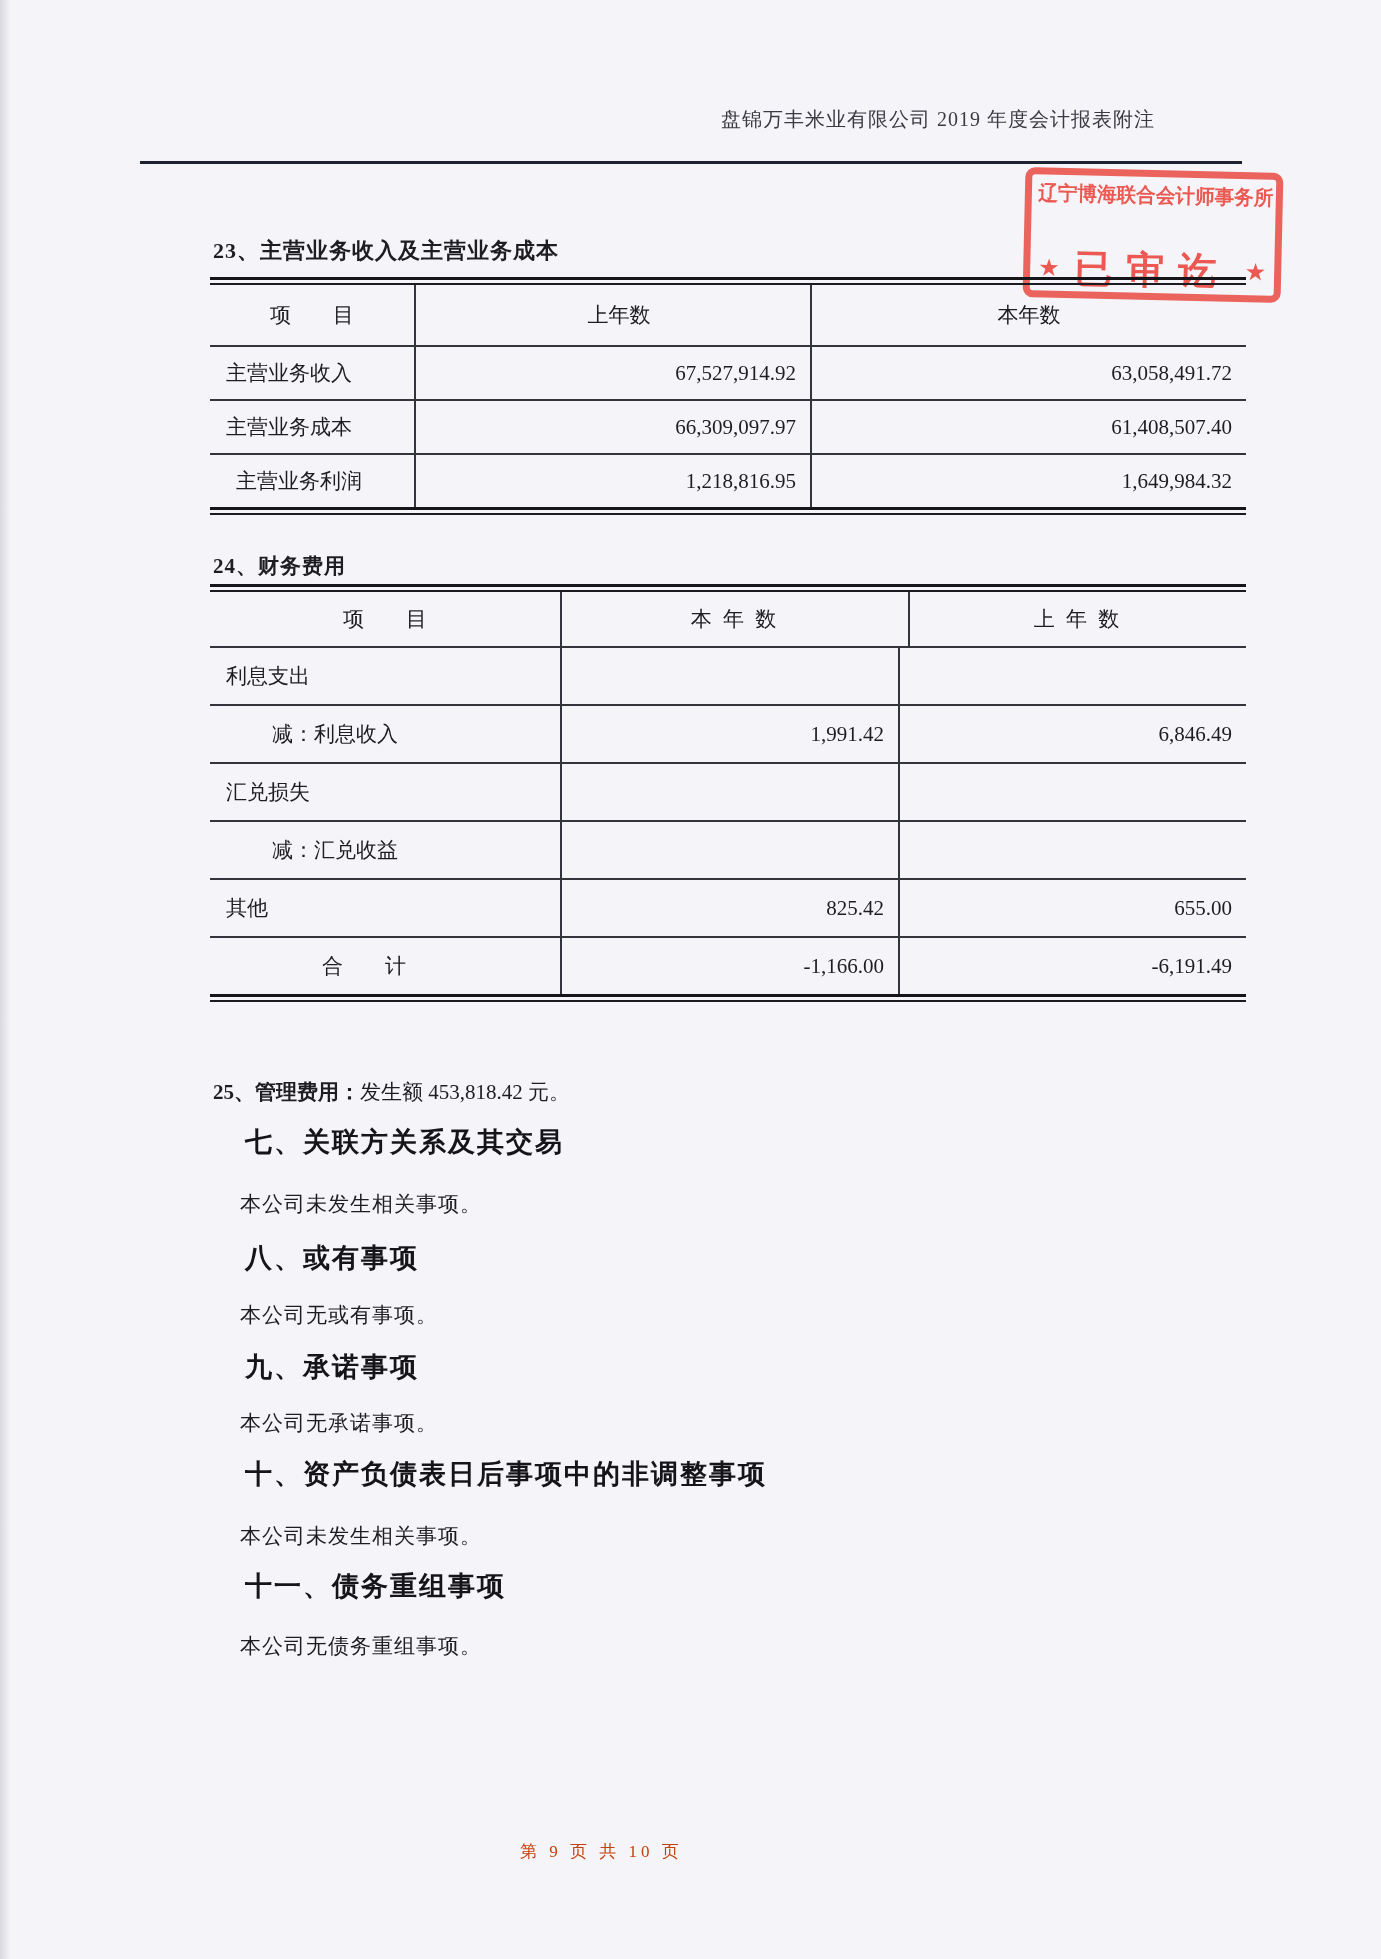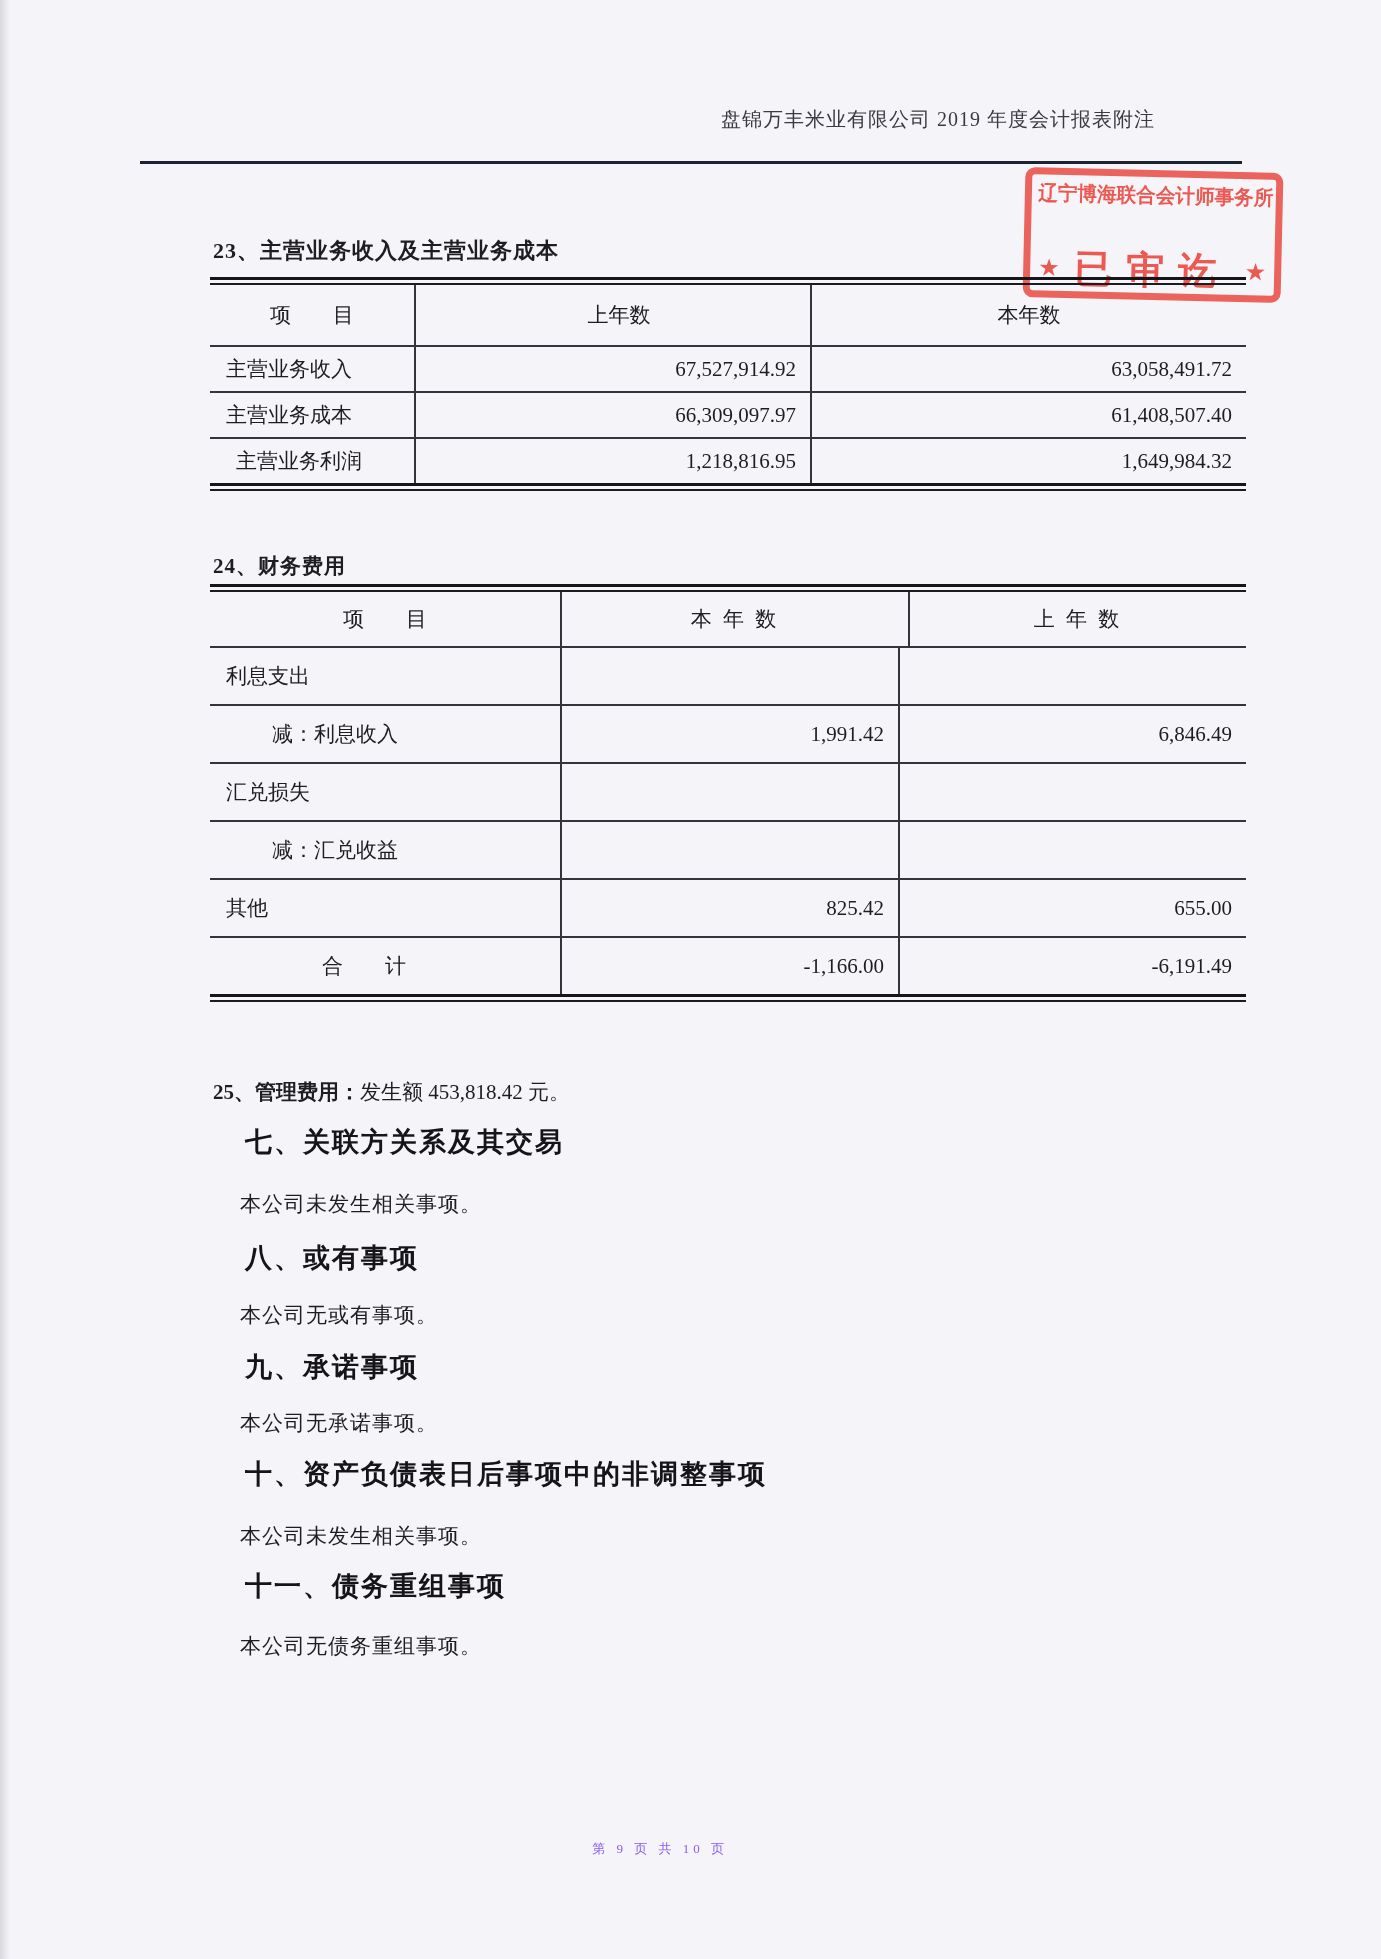--- a/index.html
+++ b/index.html
@@ -67,42 +67,42 @@
   .num{justify-content:flex-end;padding-right:14px;font-variant-numeric:tabular-nums;}
   .lbl{padding-left:16px;}
   .lbl-indent{padding-left:62px;}
   .lbl-total{padding-left:112px;}
   .t1 .c1{width:204px;}
   .t1 .c2{width:396px;padding-left:12px;}
   .t1 .c3{width:436px;}
   .t2 .c1{width:350px;}
   .t2 .c2{width:338px;}
   .t2 .c3{width:348px;}
-  .t1 .trow{height:44px;}
+  .t1 .trow{height:52px;}
   .t1 .trow.thead{height:60px;}
   .t2 .trow{height:56px;}
   .t2 .trow.thead{height:54px;}
   .sp-head{letter-spacing:3px;}
   
   .p25{position:absolute;left:213px;top:1078px;font-size:21px;white-space:nowrap;}
   .p25 .b{font-weight:bold;}
   
   .h-big{
     position:absolute;left:229px;
     font-family:"Liberation Sans", sans-serif;
     font-size:27px;font-weight:bold;letter-spacing:2px;
     color:#141419;white-space:nowrap;margin-left:16px;
   }
   .body-line{
     position:absolute;left:240px;
     font-size:21px;letter-spacing:1px;white-space:nowrap;
   }
   .footer{
     position:absolute;left:520px;top:1840px;width:280px;
-    text-align:center;font-size:13px;letter-spacing:4px;color:#8b5cf6;
+    font-size:17px;letter-spacing:4px;color:#c2410c;
   }
 </style>
 </head>
 <body>
 
 <div class="page">
 
   <div class="hdr">盘锦万丰米业有限公司 2019 年度会计报表附注</div>
   <div class="hdr-rule"></div>
 

